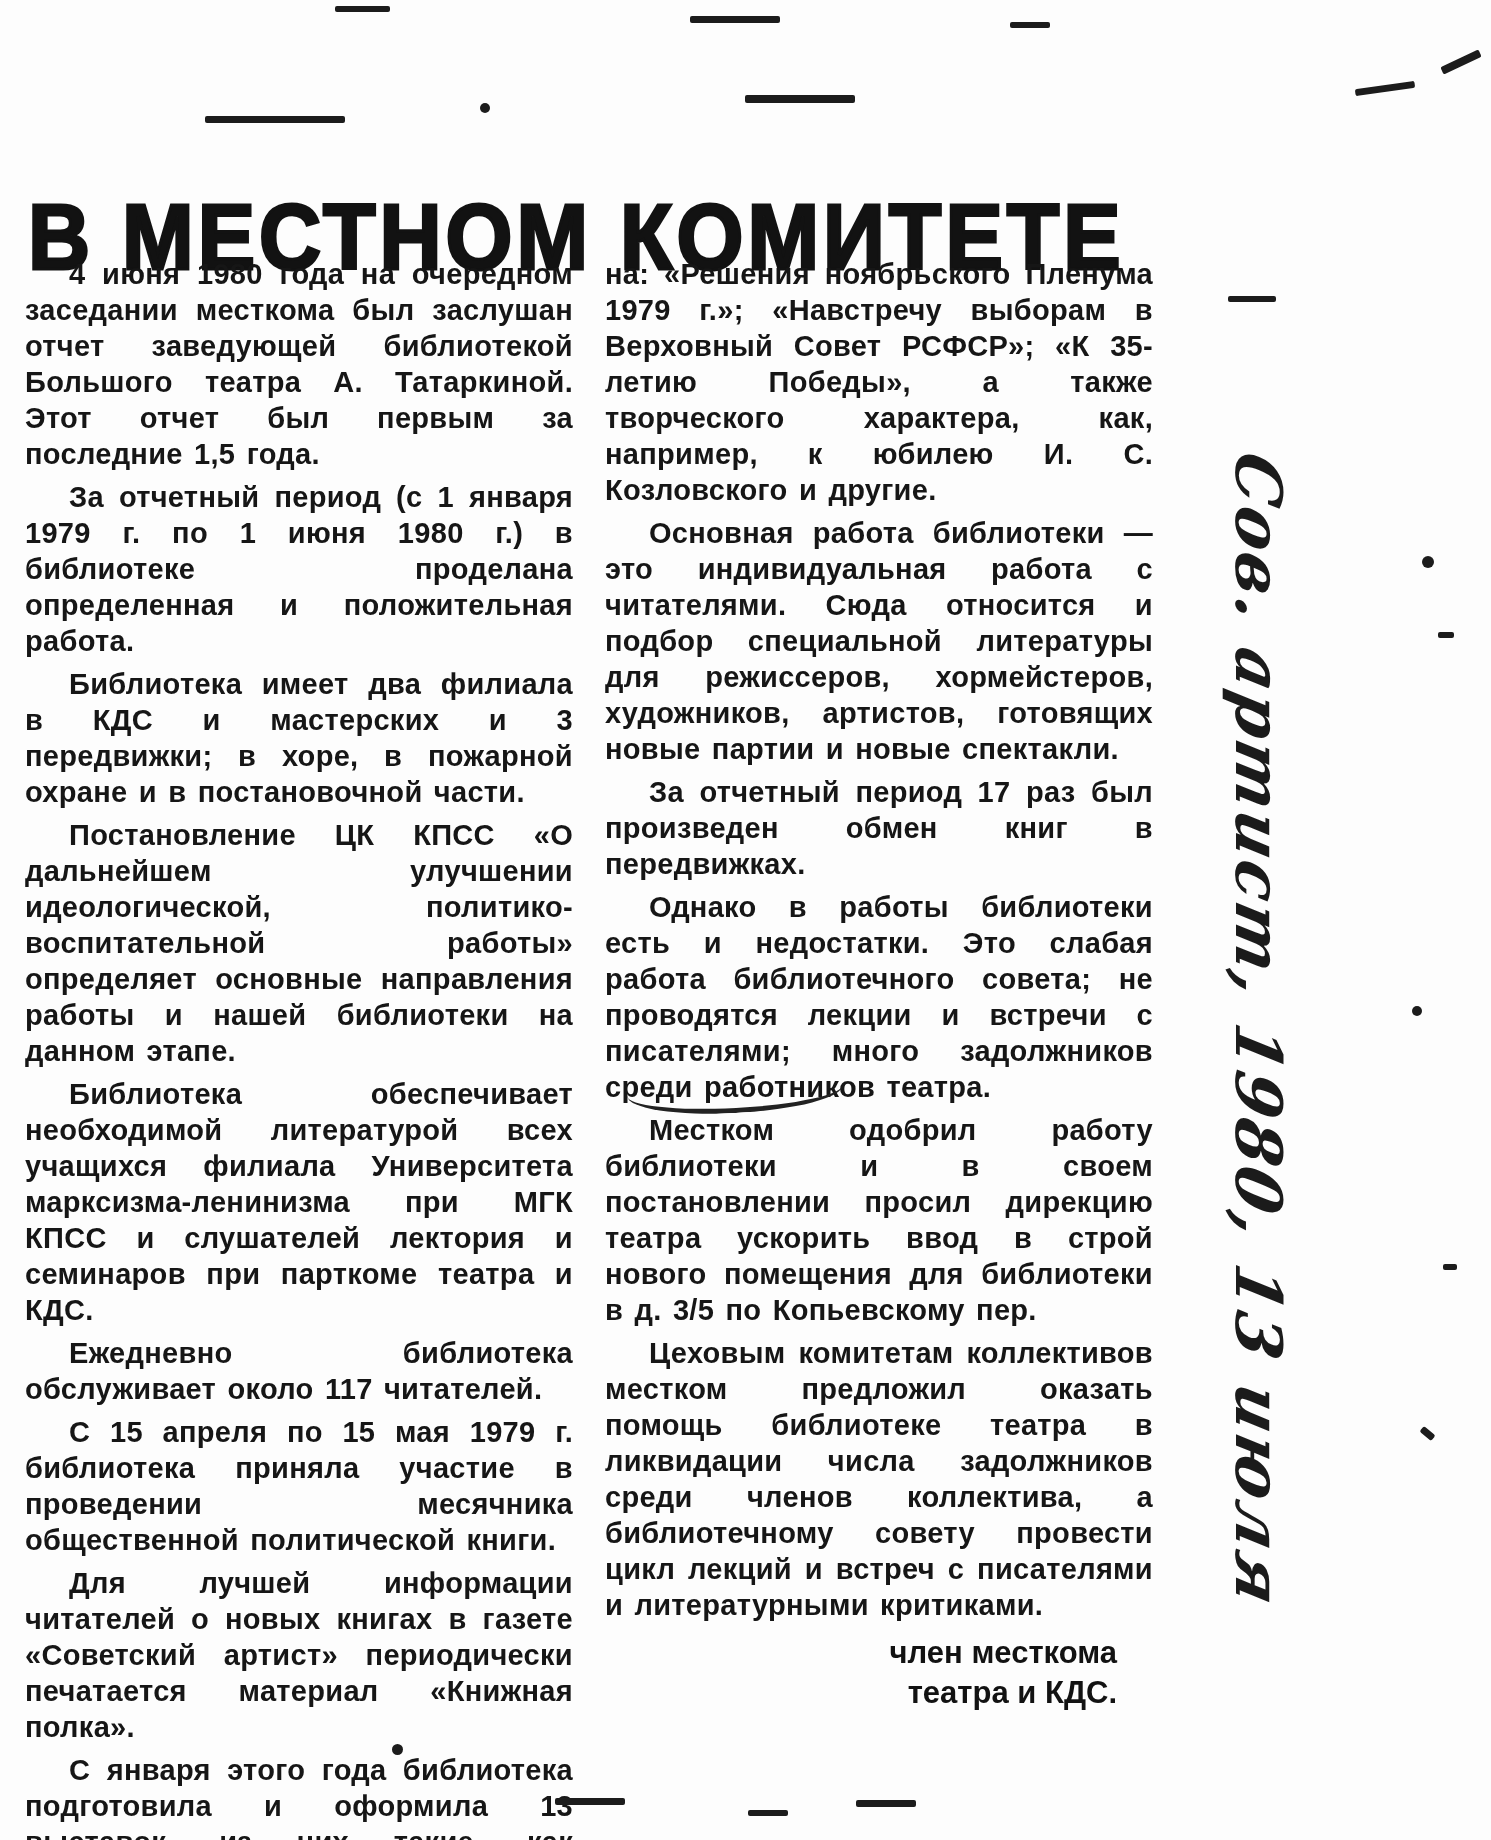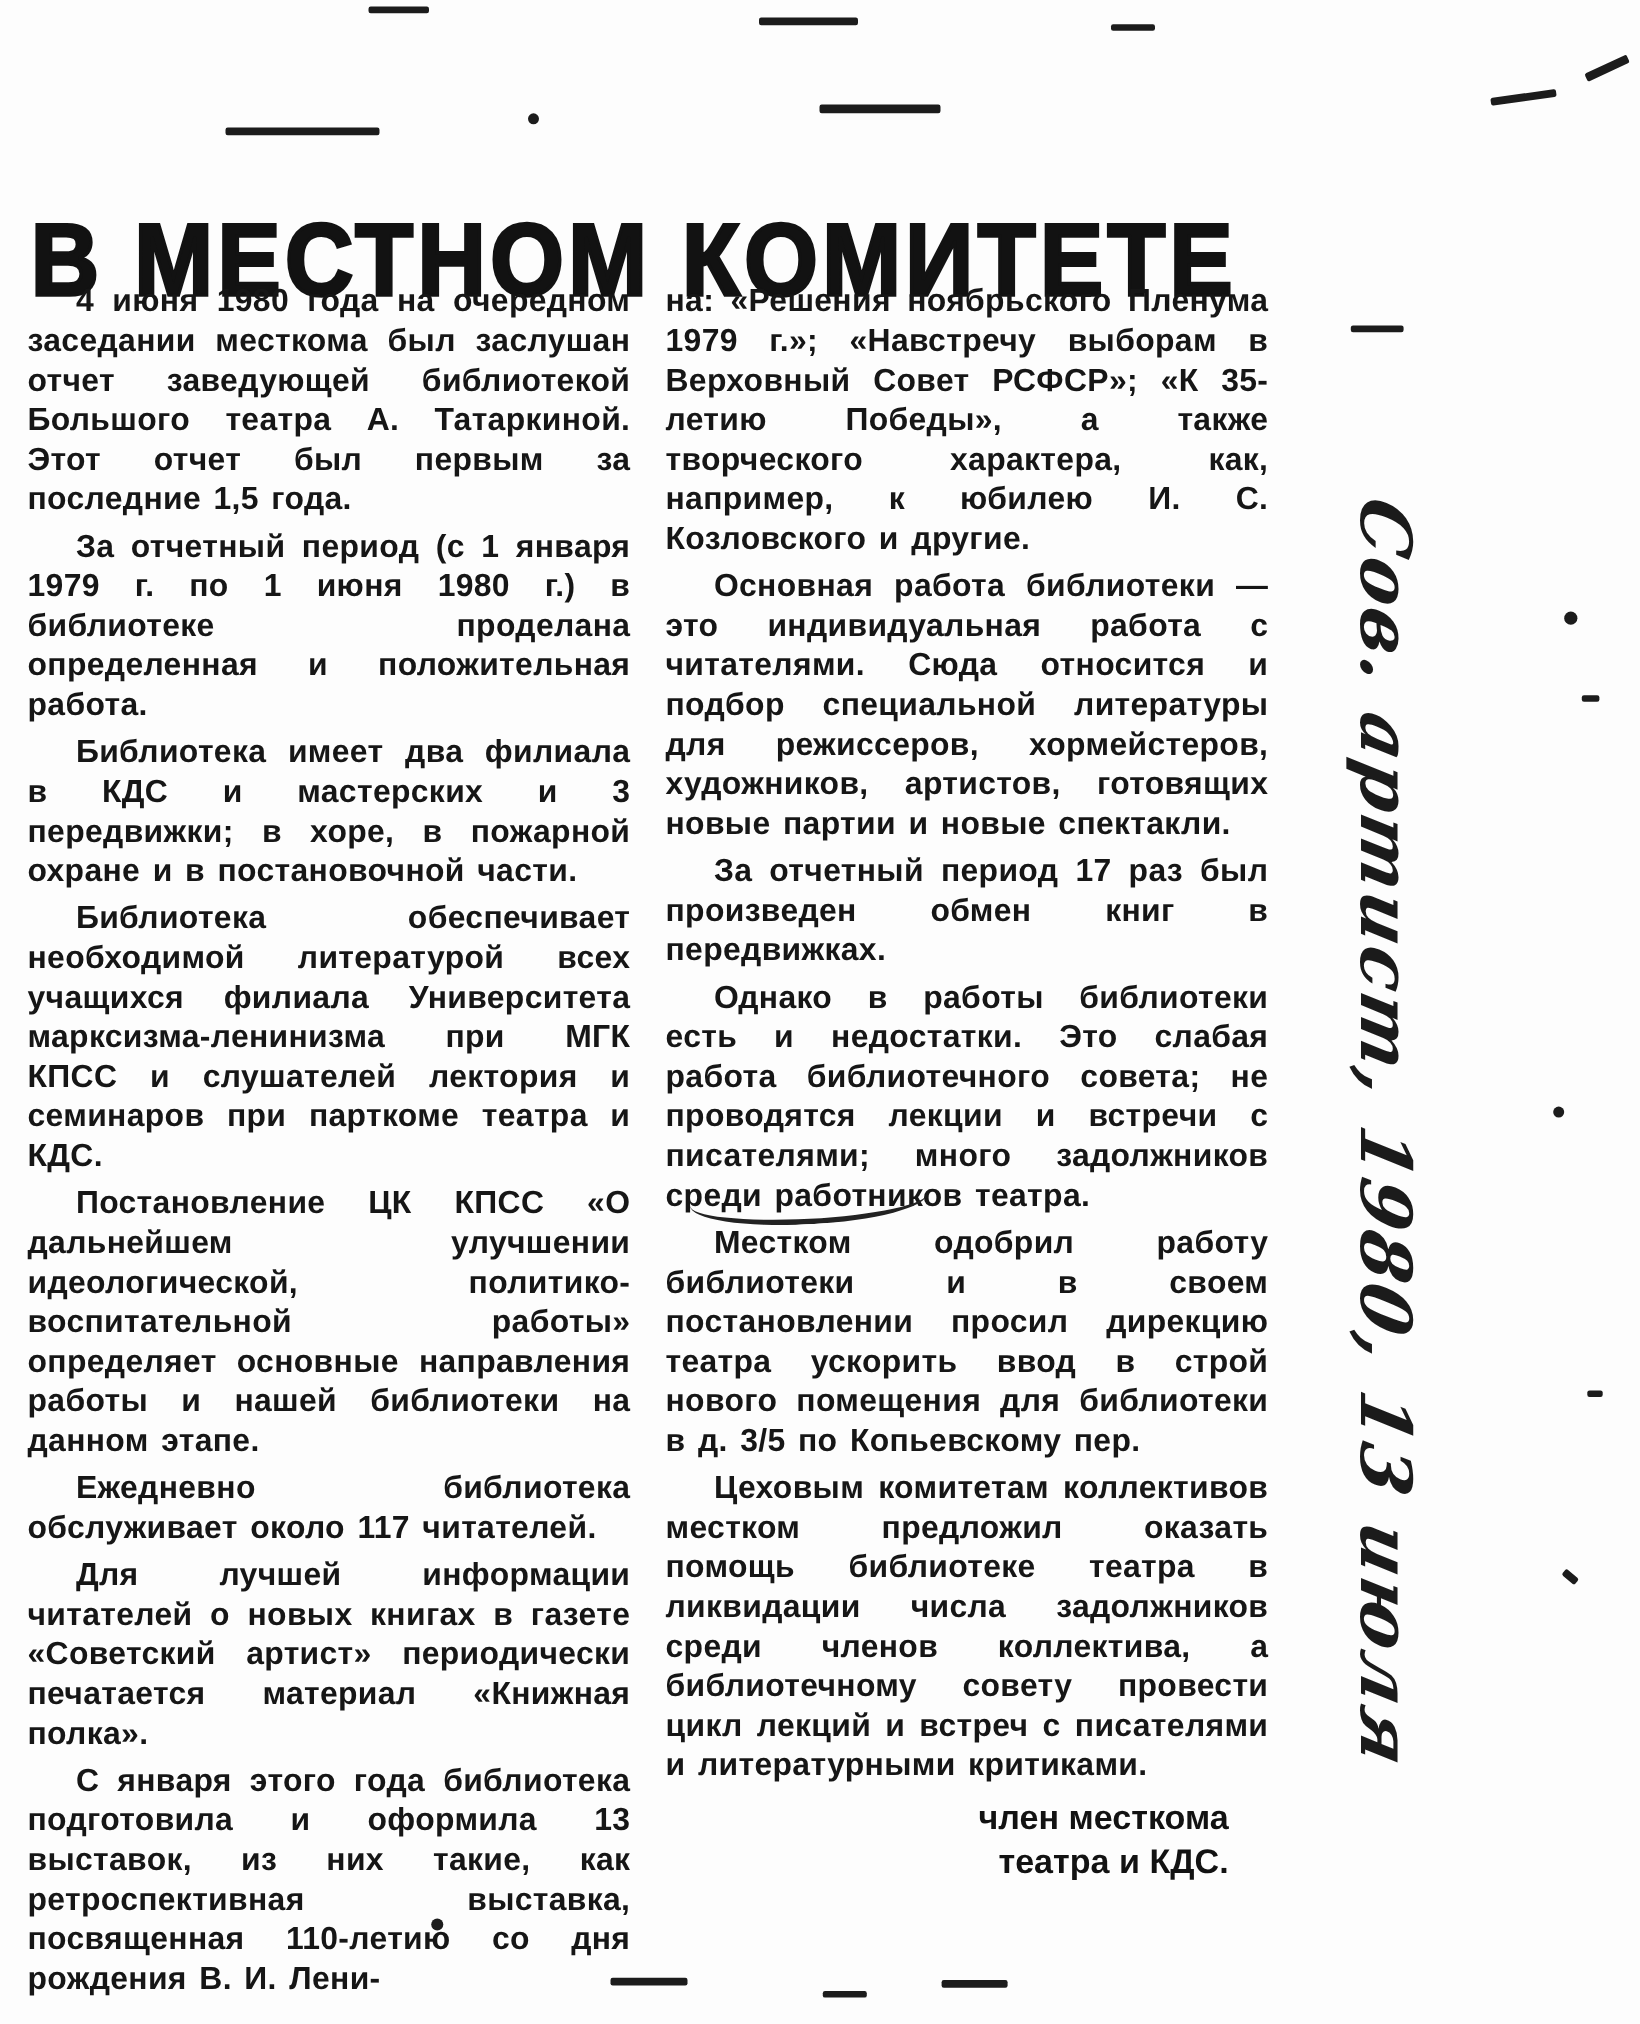--- a/index.html
+++ b/index.html
@@ -74,23 +74,24 @@
 
 <div class="page">
 
   <h1 class="headline">В МЕСТНОМ КОМИТЕТЕ</h1>
 
   <div class="columns">
     <div class="col">
       <p>4 июня 1980 года  на очередном заседании месткома был заслушан отчет заведующей библиотекой Большого театра А. Татаркиной. Этот отчет был первым за последние 1,5 года.</p>
       <p>За отчетный период (с 1 января 1979 г. по 1 июня 1980 г.) в библиотеке проделана определенная и положительная работа.</p>
       <p>Библиотека имеет два филиала в КДС и мастерских и 3 передвижки; в хоре, в пожарной охране и в постановочной части.</p>
+      <p>Постановление ЦК КПСС «О дальнейшем улучшении идеологической, политико-воспитательной работы» определяет основные направления работы и нашей библиотеки на данном этапе.</p>
       <p>Библиотека обеспечивает необходимой литературой всех учащихся филиала Университета марксизма-ленинизма при МГК КПСС и слушателей лектория и семинаров при парткоме театра и КДС.</p>
-      <p>Постановление ЦК КПСС «О дальнейшем улучшении идеологической, политико-воспитательной работы» определяет основные направления работы и нашей библиотеки на данном этапе.</p>
       <p>Ежедневно библиотека обслуживает около 117 читателей.</p>
+      <p>С 15 апреля по 15 мая 1979 г. библиотека приняла участие в проведении месячника общественной политической книги.</p>
       <p>Для лучшей информации читателей о новых книгах в газете «Советский артист» периодически печатается материал «Книжная полка».</p>
       <p>С января этого года библиотека подготовила и оформила 13 выставок, из них такие, как ретроспективная выставка, посвященная 110-летию со дня рождения В. И. Лени-</p>
     </div>
 
     <div class="col">
       <p class="no-indent">на: «Решения ноябрьского Пленума 1979 г.»; «Навстречу выборам в Верховный Совет РСФСР»; «К 35-летию Победы», а также творческого характера, как, например, к юбилею И. С. Козловского и другие.</p>
       <p>Основная работа библиотеки — это индивидуальная работа с читателями. Сюда относится и подбор специальной литературы для режиссеров, хормейстеров, художников, артистов, готовящих новые партии и новые спектакли.</p>
       <p>За отчетный период 17 раз был произведен обмен книг в передвижках.</p>
       <p>Однако в работы библиотеки есть и недостатки. Это слабая работа библиотечного совета; не проводятся лекции и встречи с писателями; много задолжников среди работников театра.</p>
       <p>Местком одобрил работу библиотеки и в своем постановлении просил дирекцию театра ускорить ввод в строй нового помещения для библиотеки в д. 3/5 по Копьевскому пер.</p>

